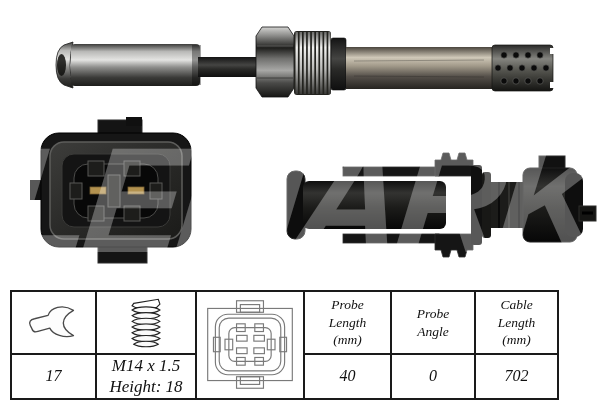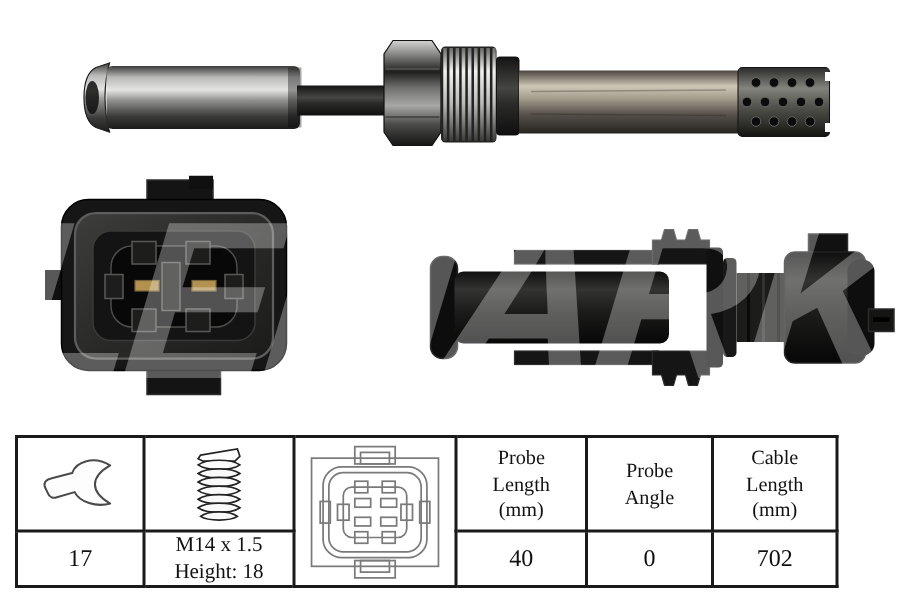--- a/index.html
+++ b/index.html
@@ -13,27 +13,27 @@
 
   
   .watermark{position:absolute;left:0;top:116px;width:600px;height:168px;z-index:6;
     display:flex;align-items:center;justify-content:center;overflow:hidden;
     font-family:"Liberation Sans", sans-serif;font-style:italic;font-weight:900;
     font-size:150px;letter-spacing:-7px;color:rgba(255,255,255,0.30);
     transform:skew(-6deg);pointer-events:none;user-select:none;}
 
   
   .spec-table{position:absolute;left:10px;top:290px;z-index:2;border-collapse:collapse;
-    table-layout:fixed;width:547px;}
+    table-layout:fixed;width:547px;font-style:italic;}
   .spec-table td{border:2px solid #1a1a1a;text-align:center;vertical-align:middle;
     padding:0;background:#fff;}
   .row-icons td{height:61px;}
   .row-values td{height:34px;font-size:16px;}
   .hdr-inner{max-width:58px;margin:0 auto;font-size:13.5px;line-height:1.3;}
-  .two-line{font-size:14px;line-height:1.25;}
+  .two-line{font-size:17px;line-height:1.25;}
   .icon-wrap{display:flex;align-items:center;justify-content:center;height:100%;}
 </style>
 </head>
 <body>
 
 <div class="stage">
 
   <div class="probe-photo">
     <svg width="502" height="78" viewBox="0 0 502 78">
       <defs>

